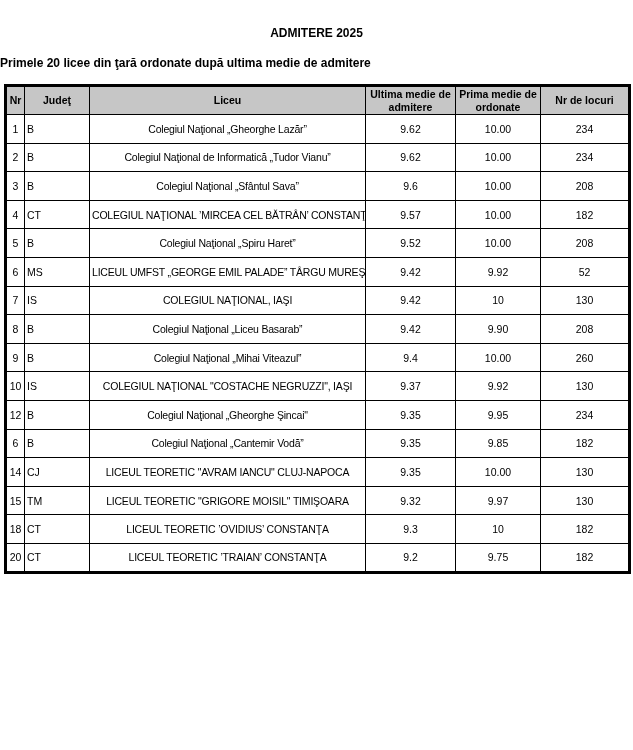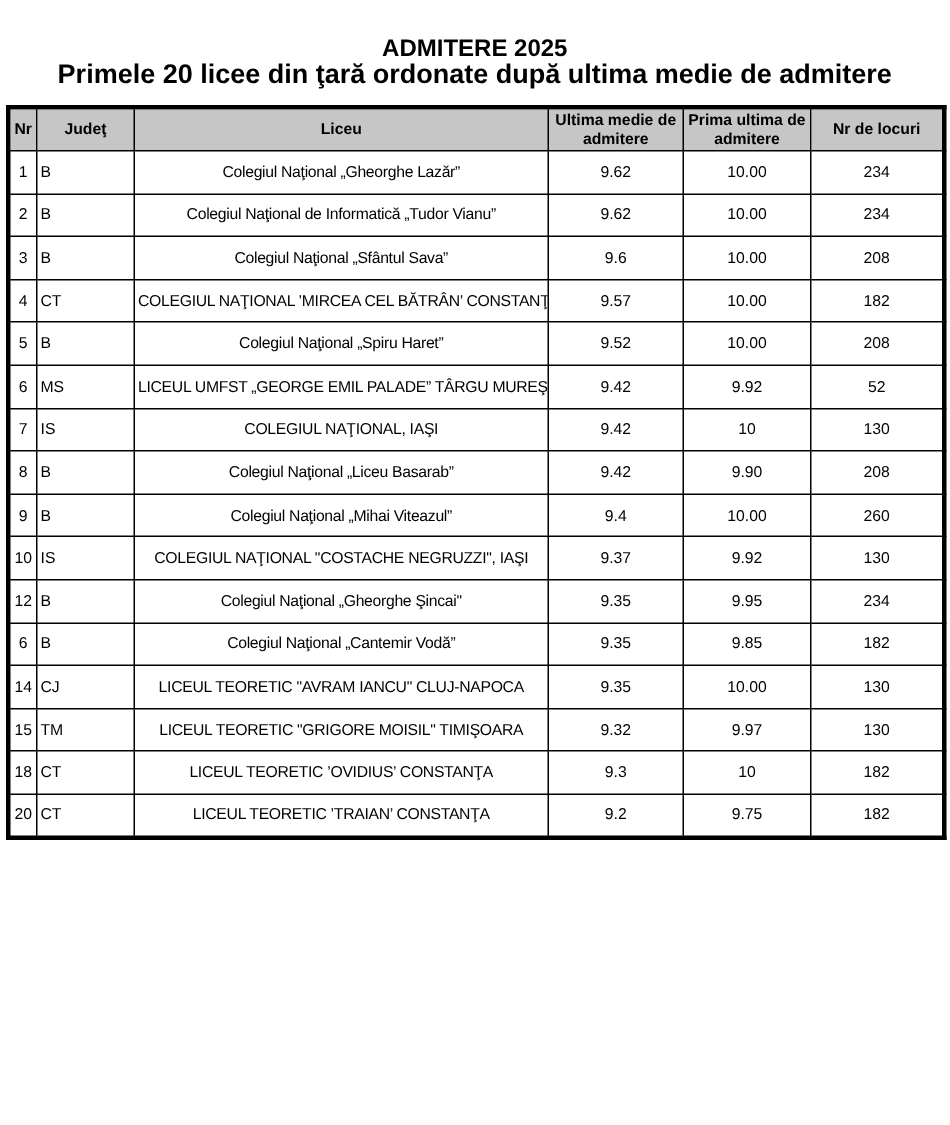--- a/index.html
+++ b/index.html
@@ -13,28 +13,29 @@
     overflow: hidden;
   }
   .page {
     width: 633px;
     height: 750px;
     background: #fff;
   }
   .title {
     text-align: center;
     font-weight: bold;
-    font-size: 16px;
+    font-size: 12px;
     padding-top: 25px;
     line-height: 16px;
   }
   .subtitle {
-    text-align: center;
+    text-align: left;
     font-weight: bold;
-    font-size: 18px;
+    font-size: 12px;
+    margin-top: 14px;
     line-height: 16px;
   }
   table.adm {
     border-collapse: collapse;
     table-layout: fixed;
     width: 624px;
     margin: 13px 0 0 4px;
     border: 3px solid #000;
   }
   table.adm th, table.adm td {
@@ -84,21 +85,21 @@
       <col style="width:90px">
       <col style="width:85px">
       <col style="width:89px">
     </colgroup>
     <thead>
       <tr>
         <th>Nr</th>
         <th>Judeţ</th>
         <th>Liceu</th>
         <th>Ultima medie de admitere</th>
-        <th>Prima ultima de admitere</th>
+        <th>Prima medie de ordonate</th>
         <th>Nr de locuri</th>
       </tr>
     </thead>
     <tbody id="table-body">
         <tr>
           <td class="c-nr">1</td>
           <td class="c-judet">B</td>
           <td class="c-liceu">Colegiul Naţional „Gheorghe Lazăr”</td>
           <td class="c-num">9.62</td>
           <td class="c-num">10.00</td>

